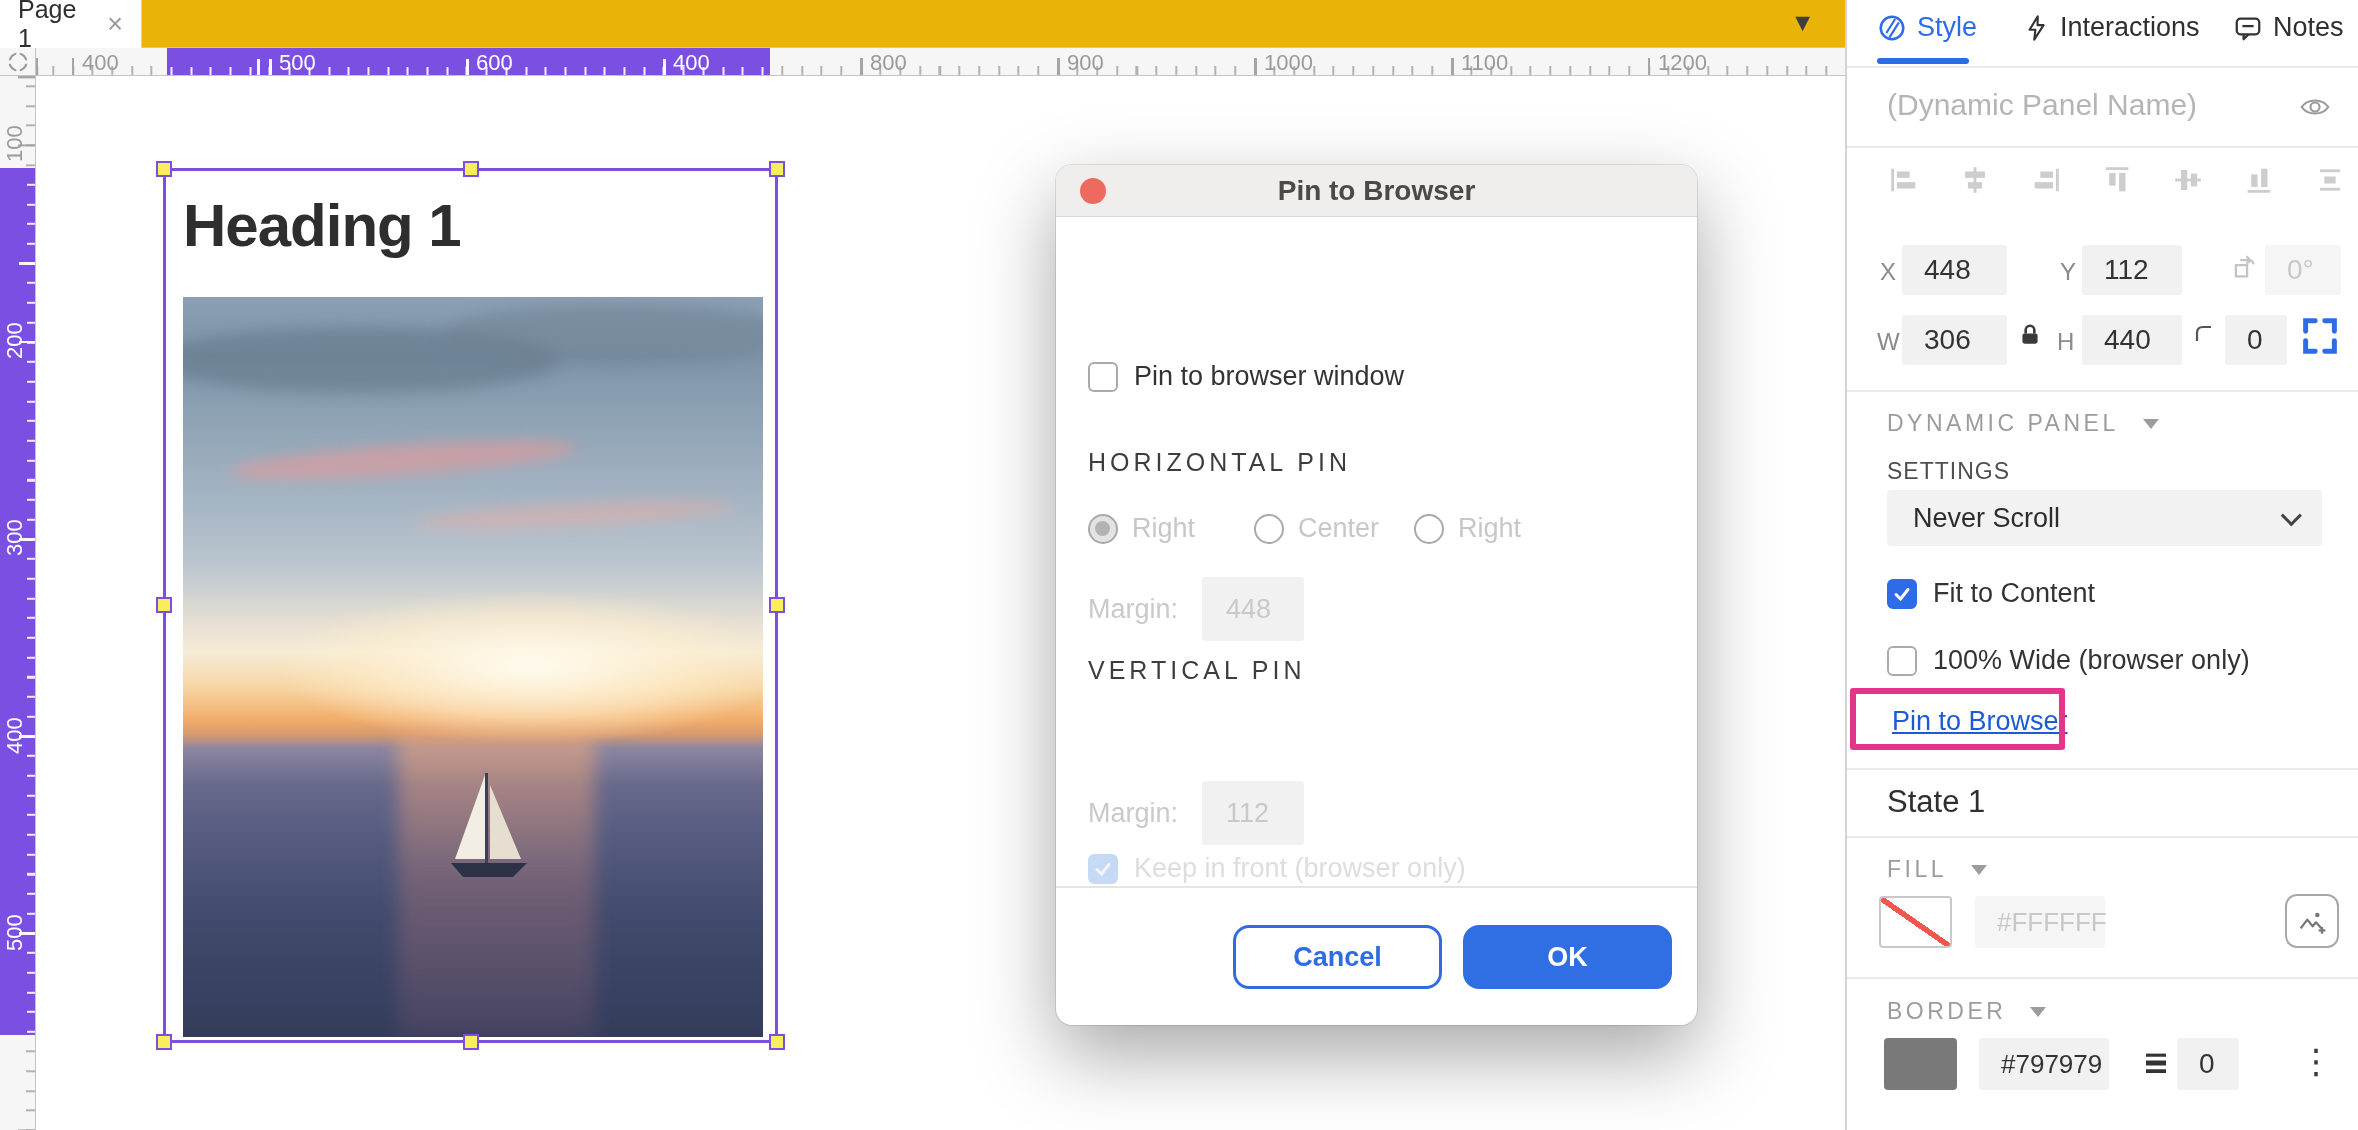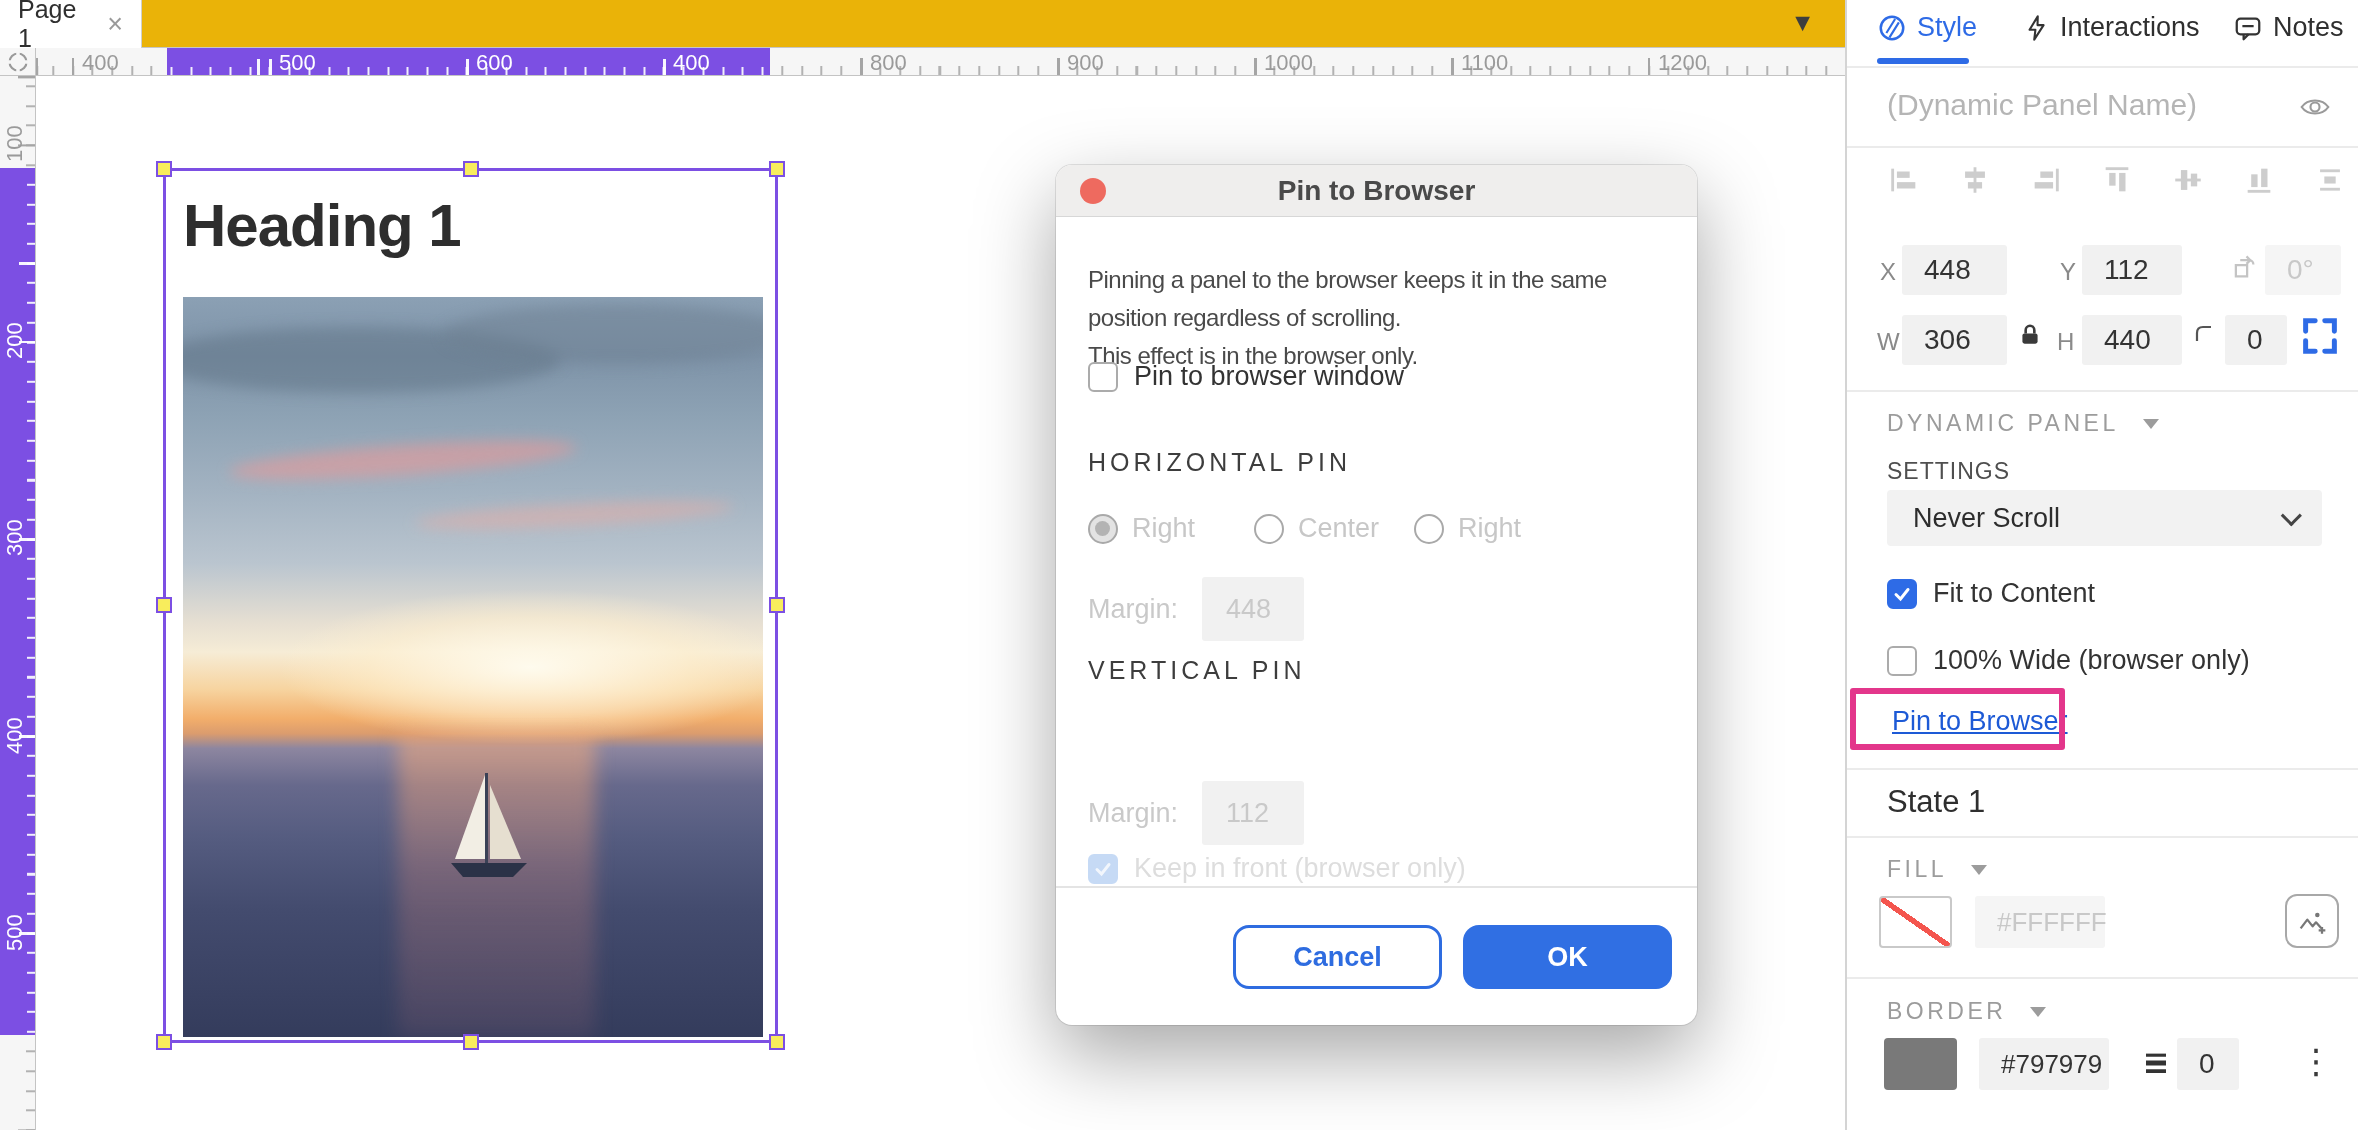--- a/index.html
+++ b/index.html
@@ -191,24 +191,20 @@
     <div class="handle" style="left:297px; top:863px"></div>
     <div class="handle" style="left:603px; top:863px"></div>
   </div>
 
   <div class="modal">
     <div class="m-titlebar">
       <div class="m-red"></div>
       <span>Pin to Browser</span>
     </div>
 
-    <div class="m-desc">
-      <div>Pinning a panel to the browser keeps it in the same position regardless of scrolling.</div>
-      <div>This effect is in the browser only.</div>
-    </div>
 
     <div class="cb-row" style="left:32px; top:196px">
       <div class="cb-box"></div>
       <span class="cb-label">Pin to browser window</span>
     </div>
 
     <div class="m-section" style="top:283px">HORIZONTAL PIN</div>
 
     <div class="radio-row" style="top:348px">
       <div class="radio-item" style="width:166px">

